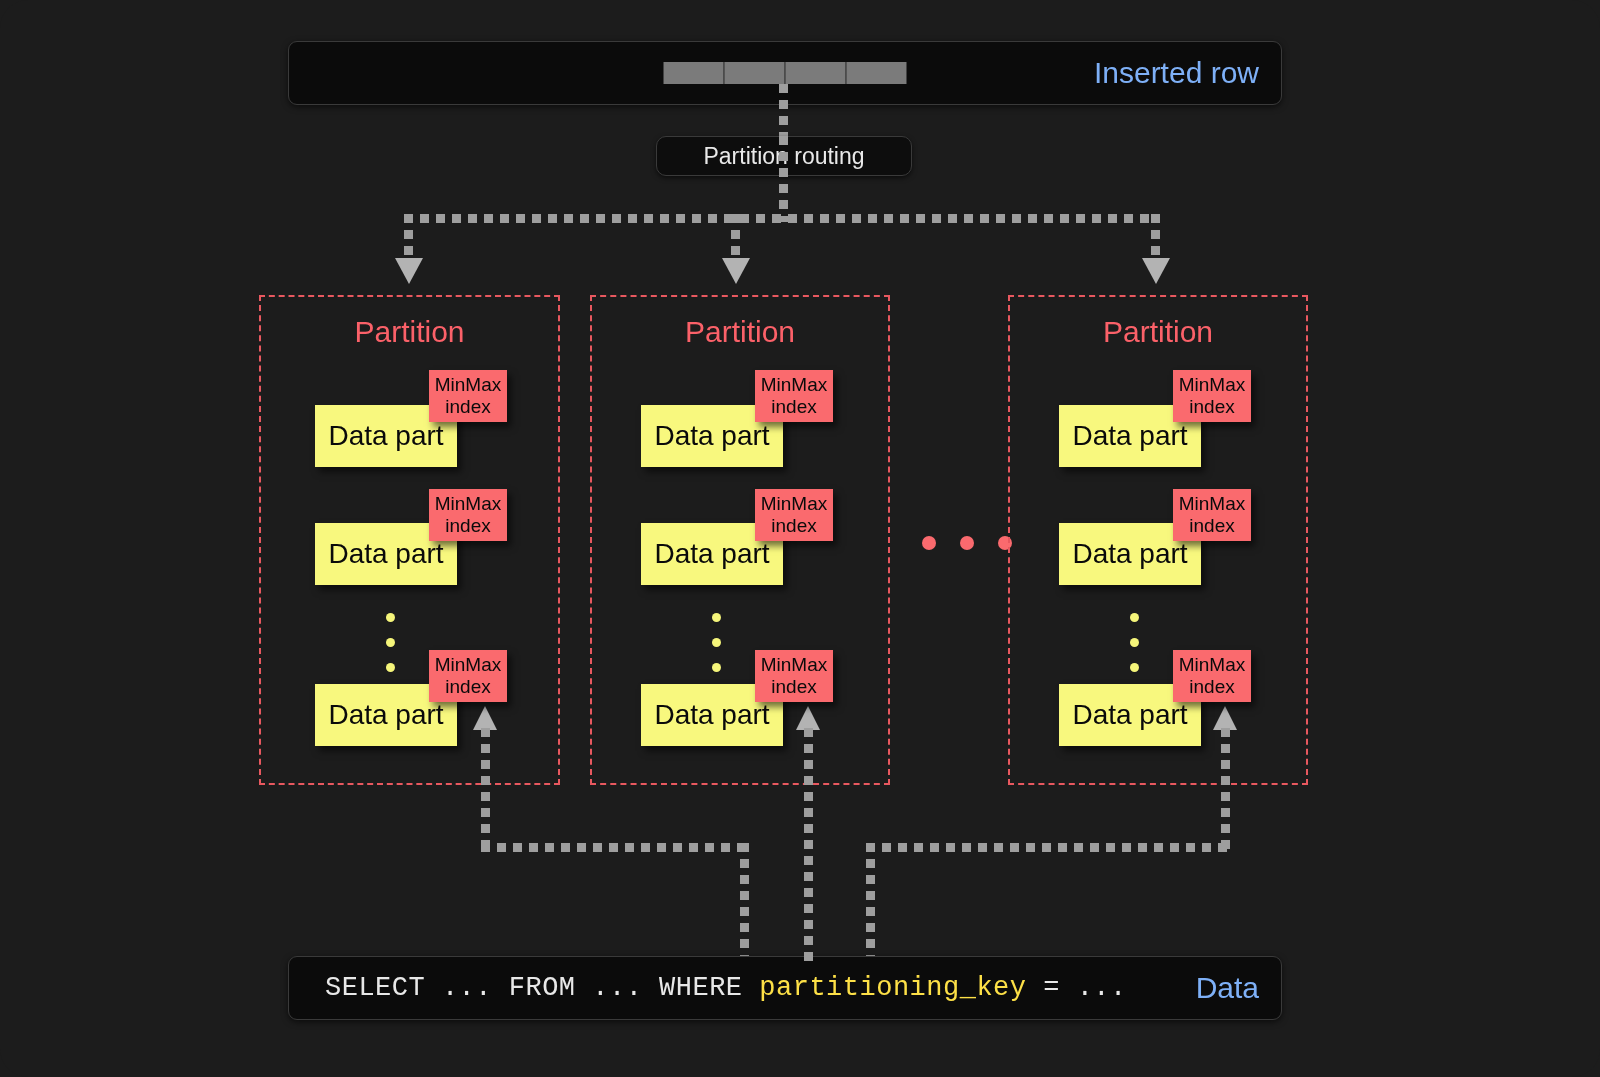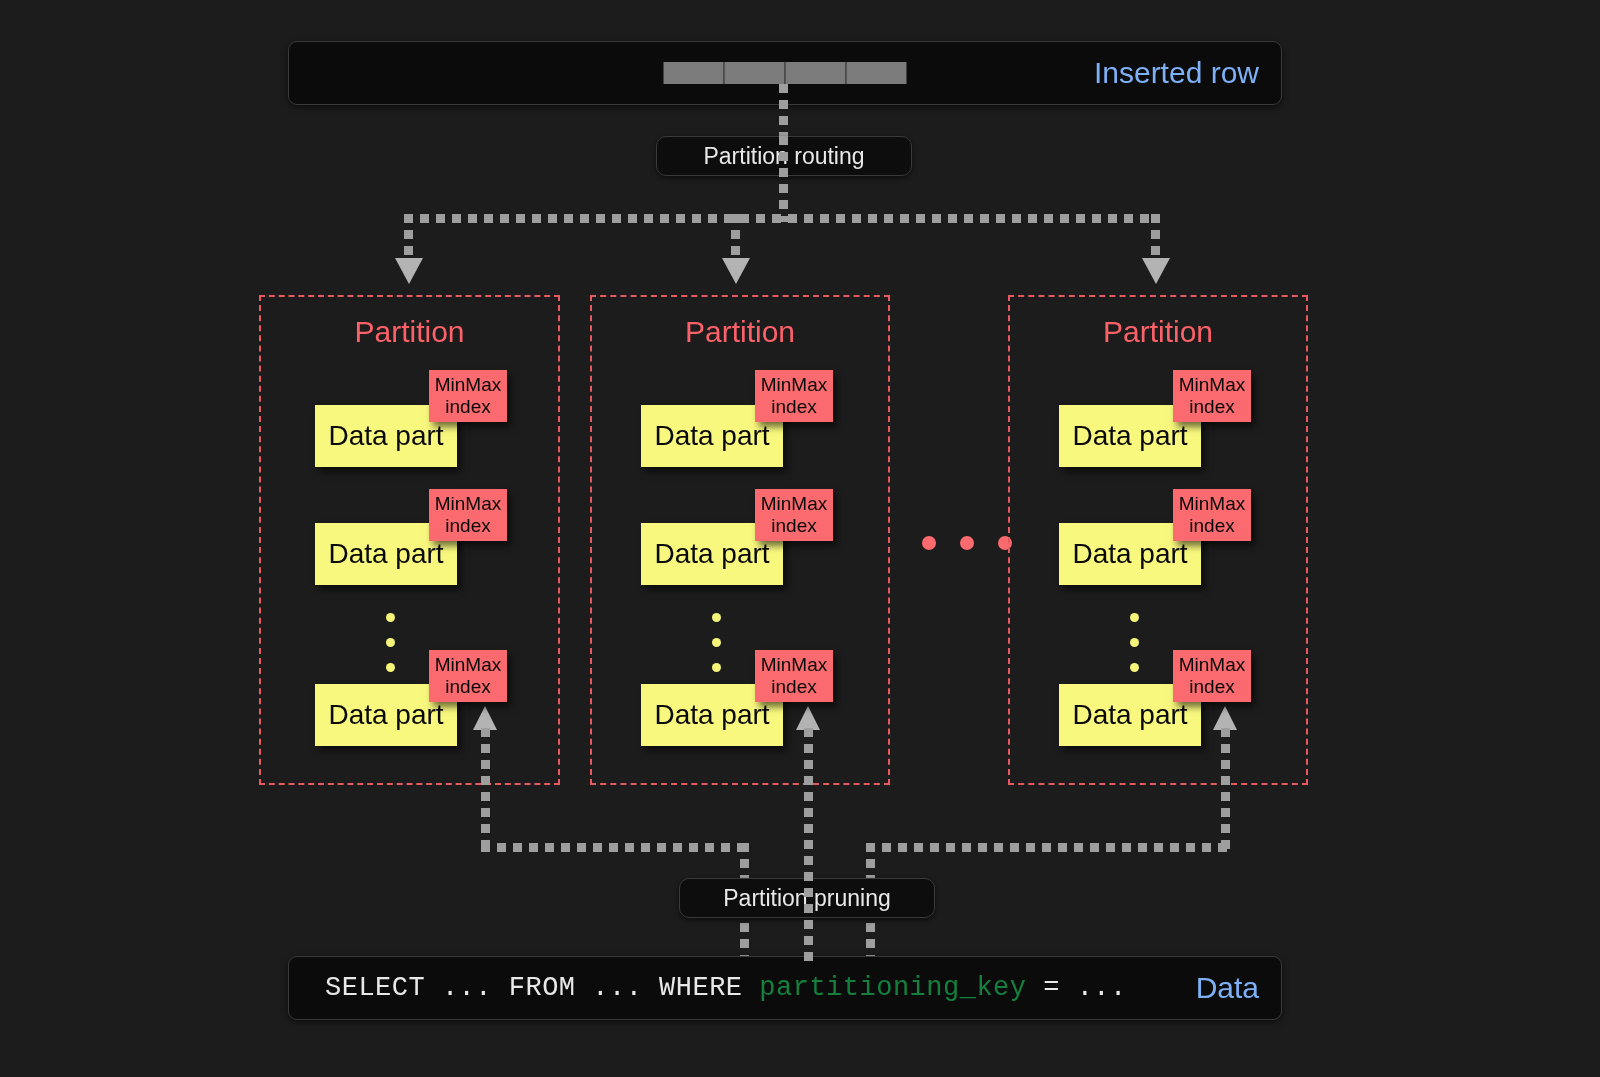--- a/index.html
+++ b/index.html
@@ -83,21 +83,21 @@
     position:absolute;
     left:36px;
     top:50%;
     transform:translateY(-50%);
     font-family:"Liberation Mono", monospace;
     font-size:27px;
     color:#e8e8e8;
     white-space:pre;
     letter-spacing:.5px;
   }
-  .query-text .key{color:#15803d;}
+  .query-text .key{color:#fde047;}
 
   
   .pill{
     position:absolute;
     background:#0d0d0d;
     border:1px solid #3a3a3a;
     border-radius:10px;
     display:flex;
     align-items:center;
     justify-content:center;
@@ -311,22 +311,19 @@
   <div class="dv" style="left:740px;top:843px;height:118px;"></div>
 
   <div class="arrow-up" style="left:796px;top:706px;"></div>
   <div class="dv" style="left:804px;top:728px;height:233px;z-index:5;"></div>
 
   <div class="arrow-up" style="left:1213px;top:706px;"></div>
   <div class="dv" style="left:1221px;top:728px;height:124px;"></div>
   <div class="dh" style="left:866px;top:843px;width:364px;"></div>
   <div class="dv" style="left:866px;top:843px;height:118px;"></div>
 
-  <div class="pill" style="left:679px;top:878px;width:254px;height:38px;">
-    <span>Partition pruning</span>
-  </div>
 
   <div class="banner" style="left:288px;top:956px;width:992px;height:62px;">
     <div class="query-text"><span>SELECT ... FROM ... WHERE </span><span class="key">partitioning_key</span><span> = ...</span></div>
     <div class="banner-label">Data</div>
   </div>
 
 </div>
 
 </body></html>

